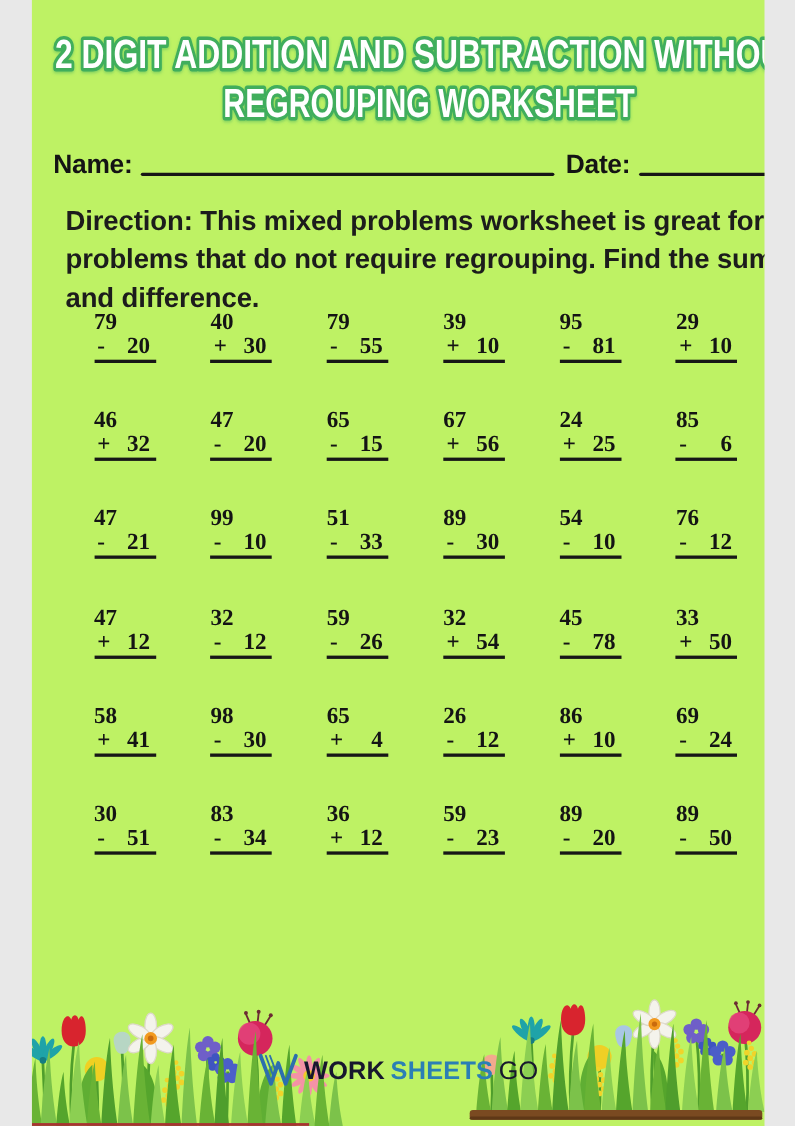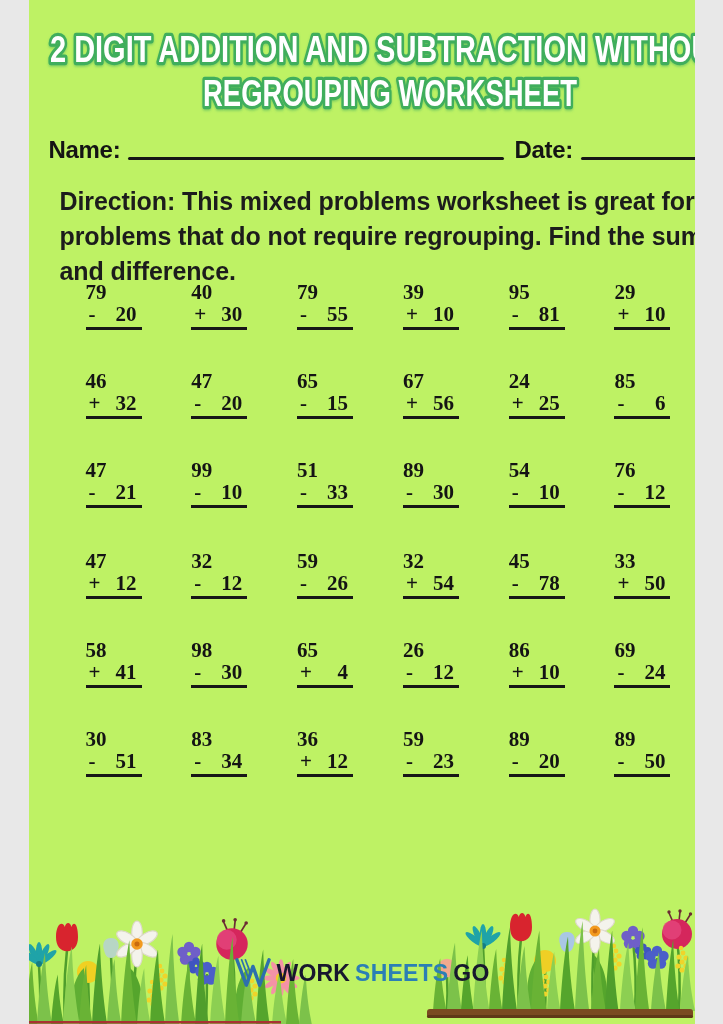--- a/index.html
+++ b/index.html
@@ -59,21 +59,21 @@
   .bed{position:absolute; bottom:0;}
   .bed-left{left:0;}
   .bed-right{right:0;}
   .logo{
     position:absolute; left:50%; transform:translateX(-50%); bottom:34px;
     display:flex; align-items:center; gap:5px;
   }
   .logo-text{font-size:23px; font-weight:800; letter-spacing:0.2px; line-height:1;}
   .logo-work{color:#17172e;}
   .logo-sheets{color:#2b7fb5;}
-  .logo-go{color:#17172e; font-weight:700;}
+  .logo-go{color:#17172e; font-weight:400;}
   .defs-holder{position:absolute; width:0; height:0; overflow:hidden;}
 </style>
 </head>
 <body>
 
 <div class="page">
 
   <svg class="title-svg" width="723" height="112" viewBox="0 0 723 112">
     <filter id="titleglow" x="-20%" y="-20%" width="140%" height="140%">
       <feDropShadow dx="0" dy="1.5" stdDeviation="1.3" flood-color="#3fae5c" flood-opacity="0.5"></feDropShadow>

